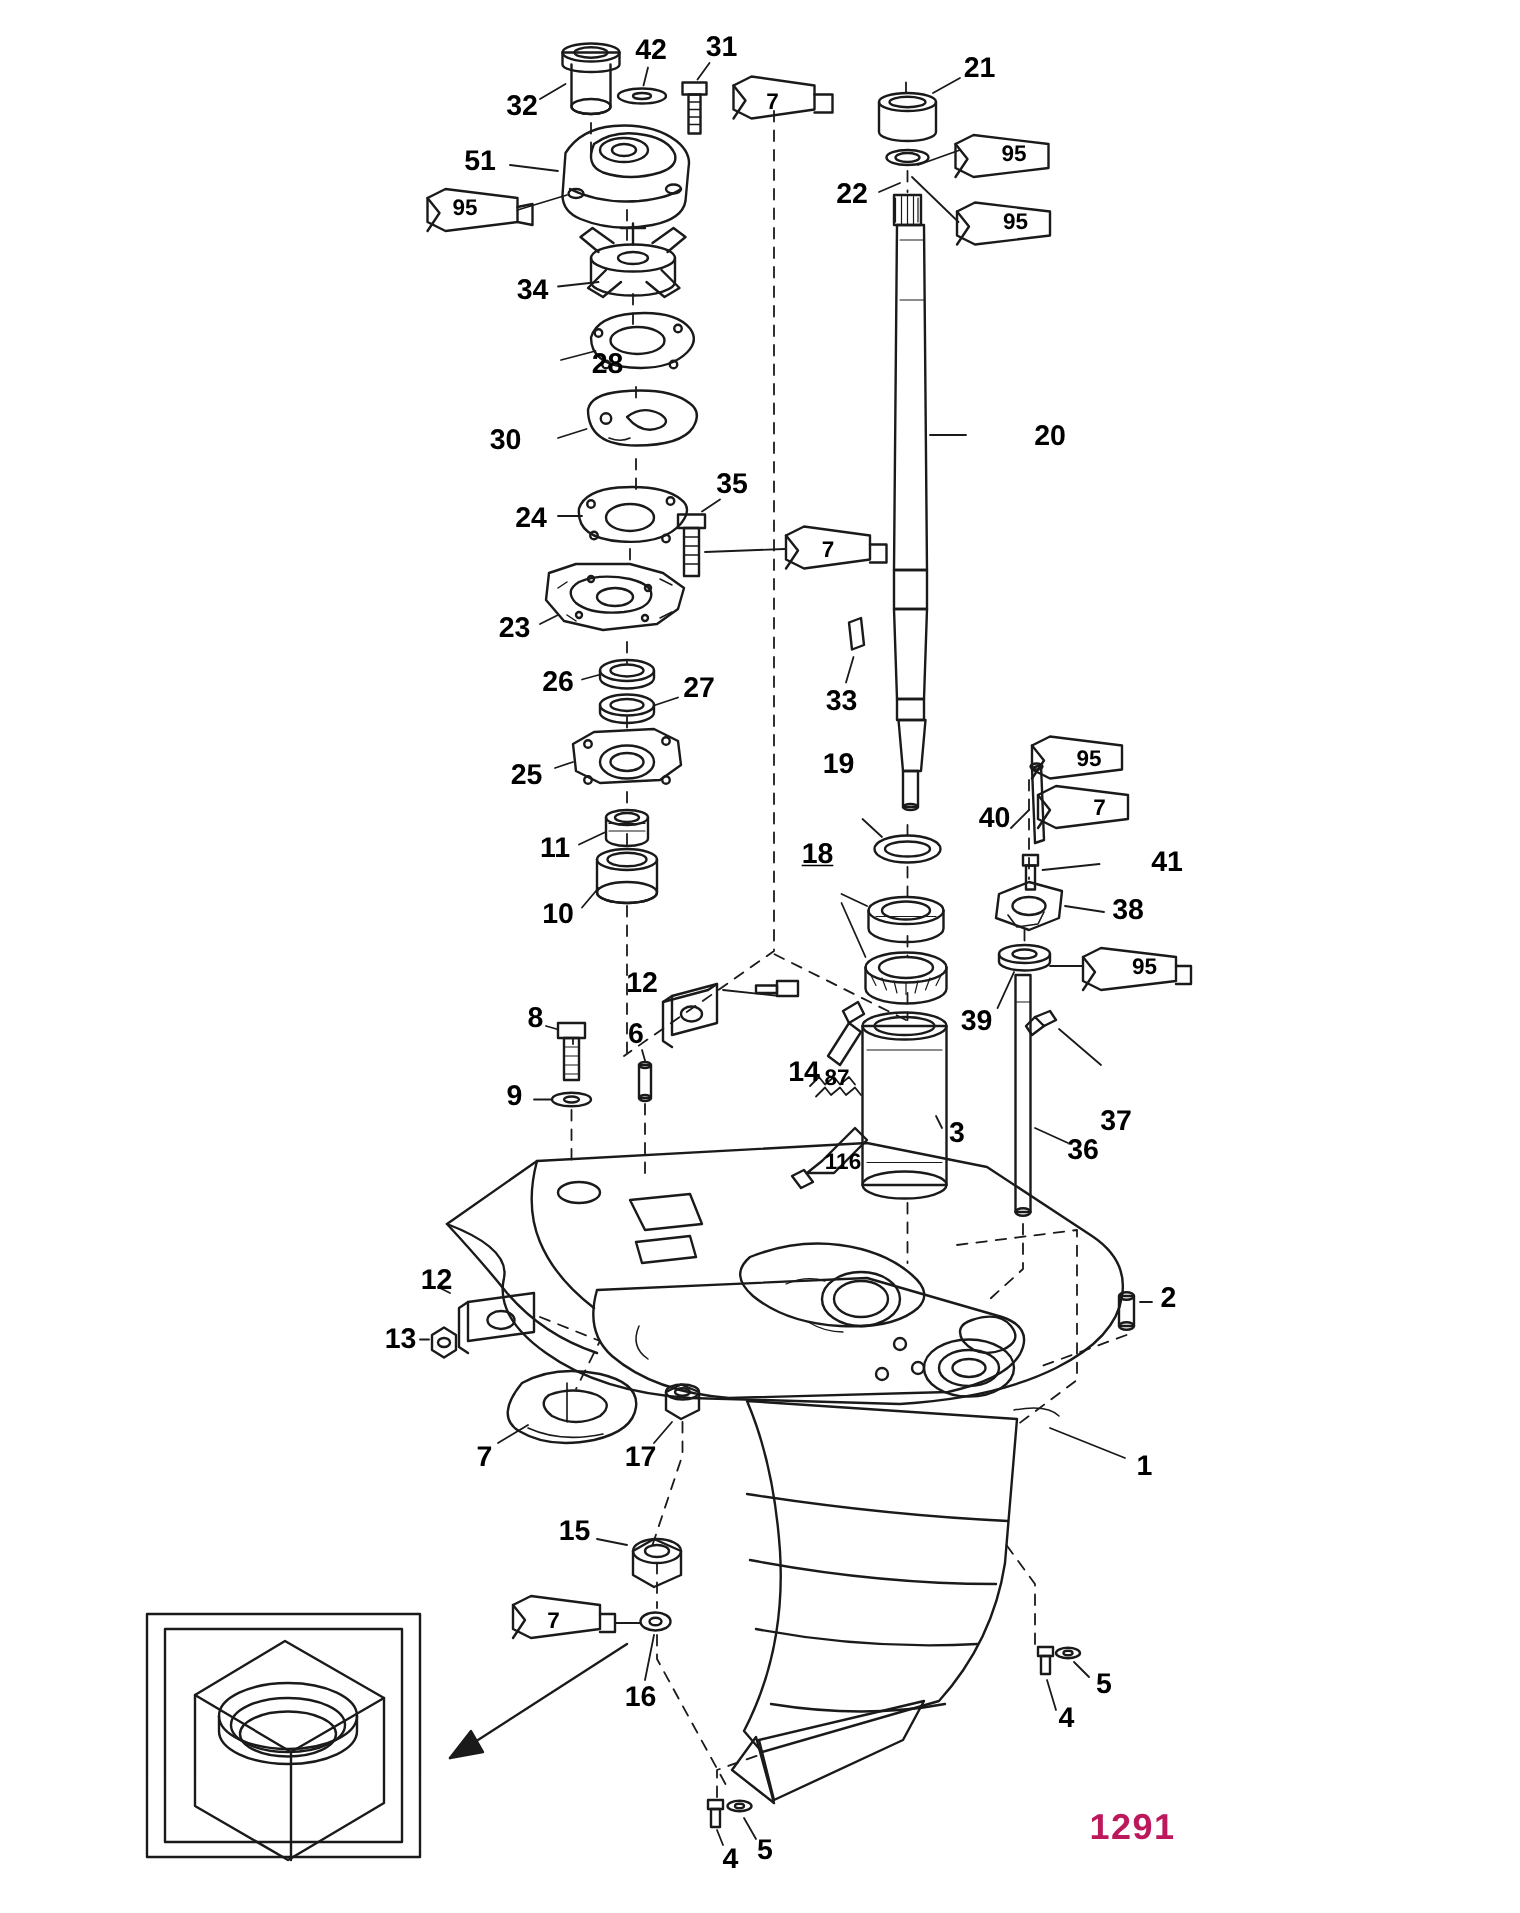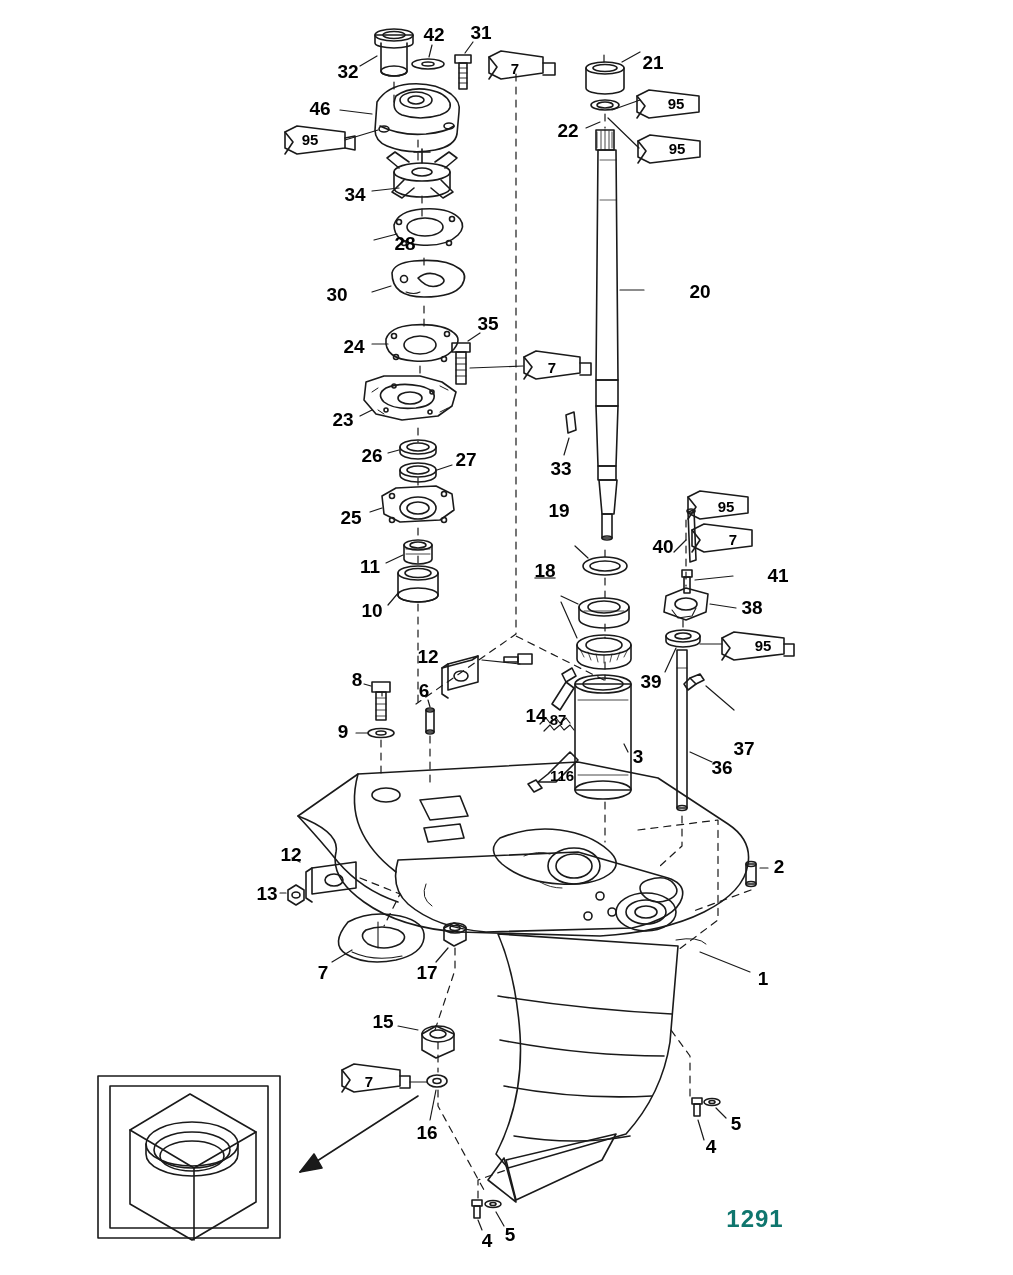--- a/index.html
+++ b/index.html
@@ -43,21 +43,21 @@
     color: #000000;
     line-height: 1;
     white-space: nowrap;
     transform: translate(-50%, -50%);
   }
   .sheetno {
     position: absolute;
     font-family: "Liberation Sans", sans-serif;
     font-weight: bold;
     font-size: 24px;
-    color: #0f766e;
+    color: #be185d;
     letter-spacing: 1px;
     transform: translate(-50%, -50%);
   }
   .small-num {
     position: absolute;
     font-family: "Liberation Sans", sans-serif;
     font-weight: bold;
     font-size: 15px;
     color: #000000;
     transform: translate(-50%, -50%);
@@ -537,25 +537,25 @@
         <path d="M300,1172 l22,-4 l-8,-14 z" fill="#1a1a1a"></path>
       </g>
 
     </g>
   </svg>
 
   <div class="callout" style="left:348px; top:71px;">32</div>
   <div class="callout" style="left:434px; top:34px;">42</div>
   <div class="callout" style="left:481px; top:32px;">31</div>
   <div class="tubelabel" style="left:515px; top:68px;">7</div>
-  <div class="callout" style="left:653px; top:62px;">21</div>
+  <div class="callout" style="left:653px; top:46px;">21</div>
   <div class="tubelabel" style="left:676px; top:103px;">95</div>
   <div class="callout" style="left:568px; top:130px;">22</div>
   <div class="tubelabel" style="left:677px; top:148px;">95</div>
-  <div class="callout" style="left:320px; top:108px;">46</div>
+  <div class="callout" style="left:320px; top:108px;">51</div>
   <div class="tubelabel" style="left:310px; top:139px;">95</div>
   <div class="callout" style="left:355px; top:194px;">34</div>
   <div class="callout" style="left:357px; top:243px;margin-left:48px;">28</div>
   <div class="callout" style="left:337px; top:294px;">30</div>
   <div class="callout" style="left:659px; top:291px;margin-left:41px;">20</div>
   <div class="callout" style="left:354px; top:346px;">24</div>
   <div class="callout" style="left:488px; top:323px;">35</div>
   <div class="tubelabel" style="left:552px; top:367px;">7</div>
   <div class="callout" style="left:343px; top:419px;">23</div>
   <div class="callout" style="left:561px; top:468px;">33</div>

